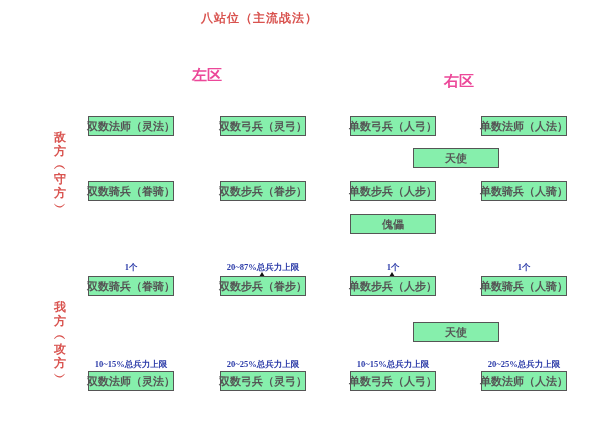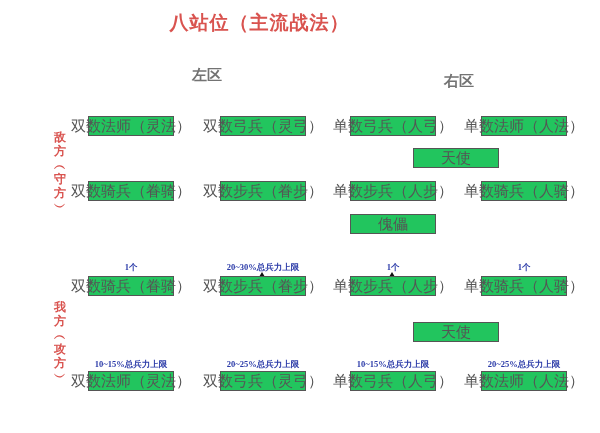--- a/index.html
+++ b/index.html
@@ -1,25 +1,25 @@
 <!DOCTYPE html>
 <html><head>
 <meta charset="utf-8">
 <style>
   html, body { margin: 0; padding: 0; background: #ffffff; }
   body { width: 600px; height: 433px; position: relative; overflow: hidden;
          font-family: "DejaVu Serif", "Liberation Serif", serif; }
   .title { position: absolute; left: 0; width: 519px; top: 10px; text-align: center;
-           font-size: 19px; font-weight: bold; color: #d9534f; letter-spacing: 1px; }
-  .zone { position: absolute; font-size: 15px; font-weight: bold; color: #737373; }
+           font-size: 12px; font-weight: bold; color: #d9534f; letter-spacing: 1px; }
+  .zone { position: absolute; font-size: 15px; font-weight: bold; color: #ec4899; }
   .side { position: absolute; width: 16px; font-size: 12px; color: #d9534f; line-height: 14px;
           text-align: center; font-weight: bold; }
   .box { position: absolute; width: 84px; height: 18px; border: 1.5px solid #555;
-         background: #22c55e; font-size: 15px; color: #555; display: flex;
-         align-items: center; justify-content: center; white-space: nowrap; }
+         background: #86efac; font-size: 11px; color: #555; display: flex;
+         align-items: center; justify-content: center; white-space: nowrap; font-weight: bold; }
   .note { position: absolute; width: 120px; text-align: center; font-size: 8.5px;
           font-weight: bold; color: #2a3aa8; font-family: Liberation Serif, serif;
           white-space: nowrap; }
   .arrow { position: absolute; width: 0; height: 0; border-left: 3px solid transparent;
            border-right: 3px solid transparent; border-bottom: 5px solid #111; }
 </style>
 </head>
 <body>
 
 <div class="title">八站位（主流战法）</div>
@@ -52,21 +52,21 @@
 <div class="box" style="left:413px; top:148px;">天使</div>
 
 <div class="box" style="left:88px; top:181px;">双数骑兵（眷骑）</div>
 <div class="box" style="left:220px; top:181px;">双数步兵（眷步）</div>
 <div class="box" style="left:350px; top:181px;">单数步兵（人步）</div>
 <div class="box" style="left:481px; top:181px;">单数骑兵（人骑）</div>
 
 <div class="box" style="left:350px; top:214px;text-align:center;">傀儡</div>
 
 <div class="note" style="left:71px; top:262px;">1个</div>
-<div class="note" style="left:203px; top:262px;">20~30%总兵力上限</div>
+<div class="note" style="left:203px; top:262px;">20~87%总兵力上限</div>
 <div class="note" style="left:333px; top:262px;">1个</div>
 <div class="note" style="left:464px; top:262px;">1个</div>
 <div class="arrow" style="left:259px; top:272px;"></div>
 <div class="arrow" style="left:389px; top:272px;"></div>
 
 <div class="box" style="left:88px; top:276px;">双数骑兵（眷骑）</div>
 <div class="box" style="left:220px; top:276px;">双数步兵（眷步）</div>
 <div class="box" style="left:350px; top:276px;">单数步兵（人步）</div>
 <div class="box" style="left:481px; top:276px;">单数骑兵（人骑）</div>
 

